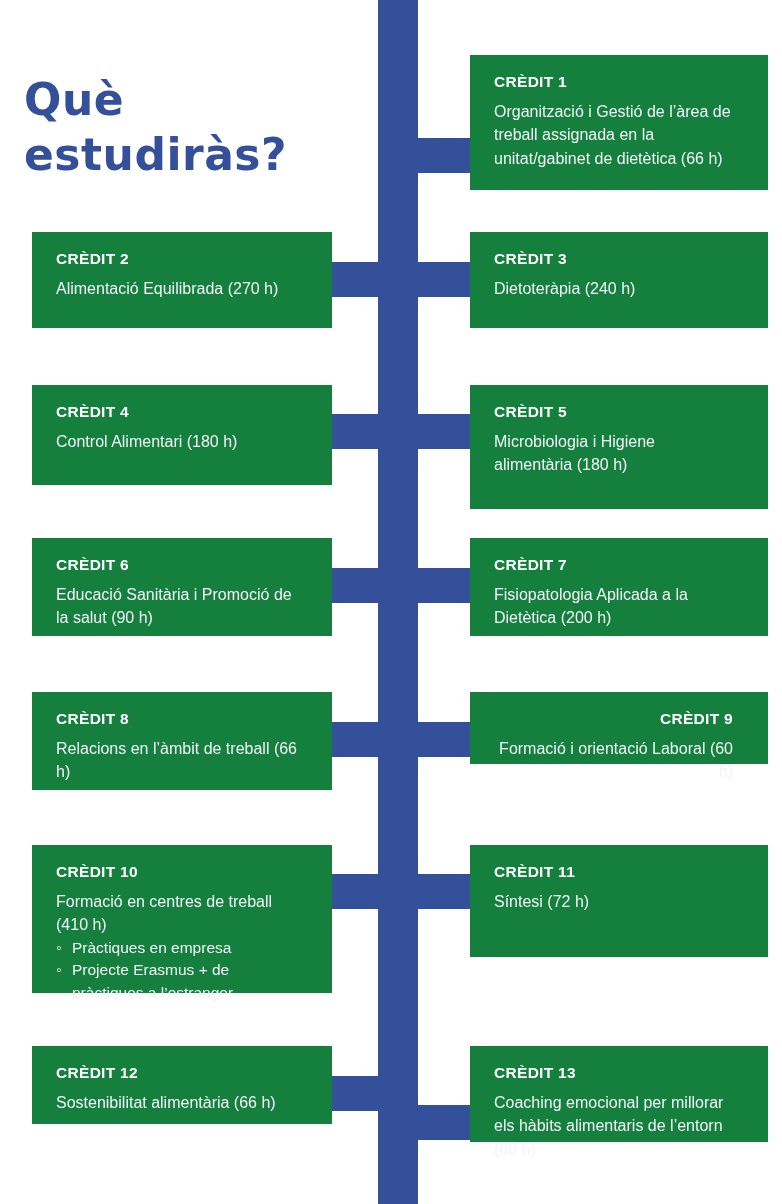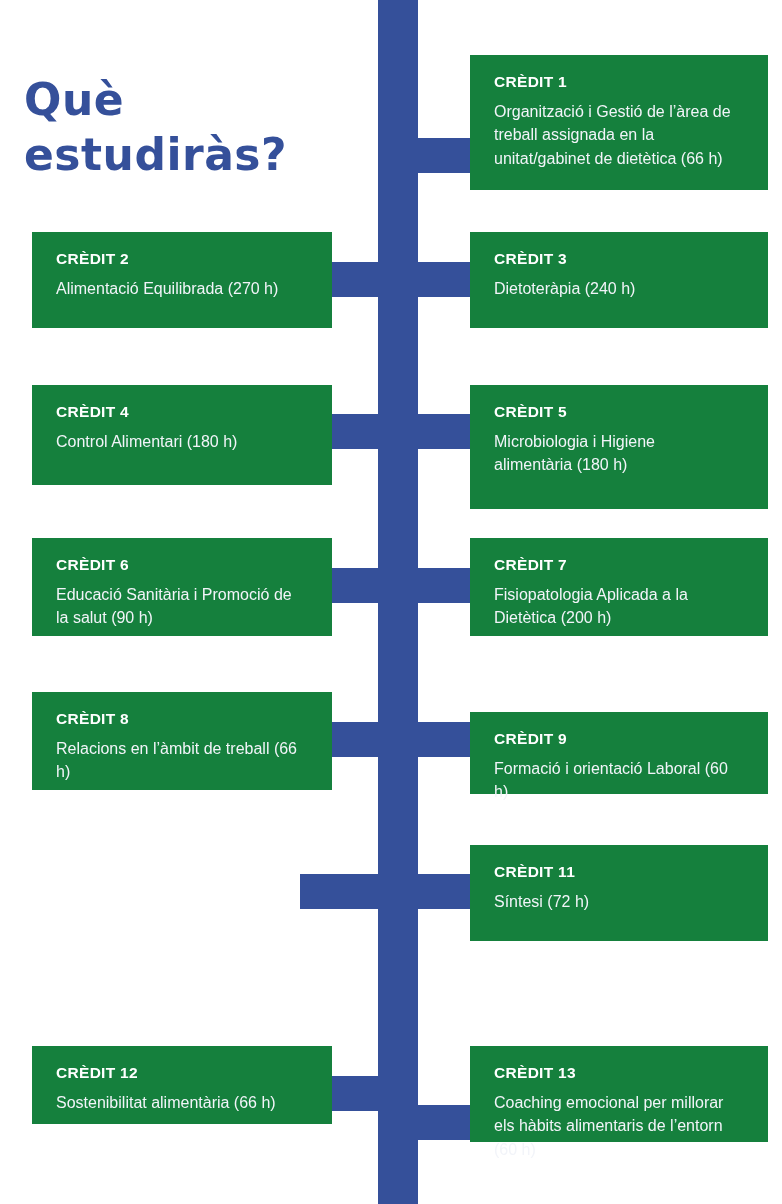--- a/index.html
+++ b/index.html
@@ -157,27 +157,35 @@
   <div class="card right" style="top:538px; height:98px;">
     <div class="card-title">CRÈDIT 7</div>
     <p class="card-desc">Fisiopatologia Aplicada a la Dietètica (200 h)</p>
   </div>
 
   <div class="card left" style="top:692px; height:98px;">
     <div class="card-title">CRÈDIT 8</div>
     <p class="card-desc">Relacions en l’àmbit de treball (66 h)</p>
   </div>
 
-  <div class="card right" style="top:712px; height:82px;">
+  <div class="card right" style="top:692px; height:72px;text-align:right;">
     <div class="card-title">CRÈDIT 9</div>
     <p class="card-desc">Formació i orientació Laboral (60 h)</p>
   </div>
 
+  <div class="card left" style="top:845px; height:148px;">
+    <div class="card-title">CRÈDIT 10</div>
+    <p class="card-desc">Formació en centres de treball (410 h)</p>
+    <ul class="card-bullets">
+      <li>Pràctiques en empresa</li>
+      <li>Projecte Erasmus + de pràctiques a l’estranger</li>
+    </ul>
+  </div>
 
-  <div class="card right" style="top:845px; height:96px;">
+  <div class="card right" style="top:845px; height:112px;">
     <div class="card-title">CRÈDIT 11</div>
     <p class="card-desc">Síntesi (72 h)</p>
   </div>
 
   <div class="card left" style="top:1046px; height:78px;">
     <div class="card-title">CRÈDIT 12</div>
     <p class="card-desc">Sostenibilitat alimentària (66 h)</p>
   </div>
 
   <div class="card right" style="top:1046px; height:96px;">

